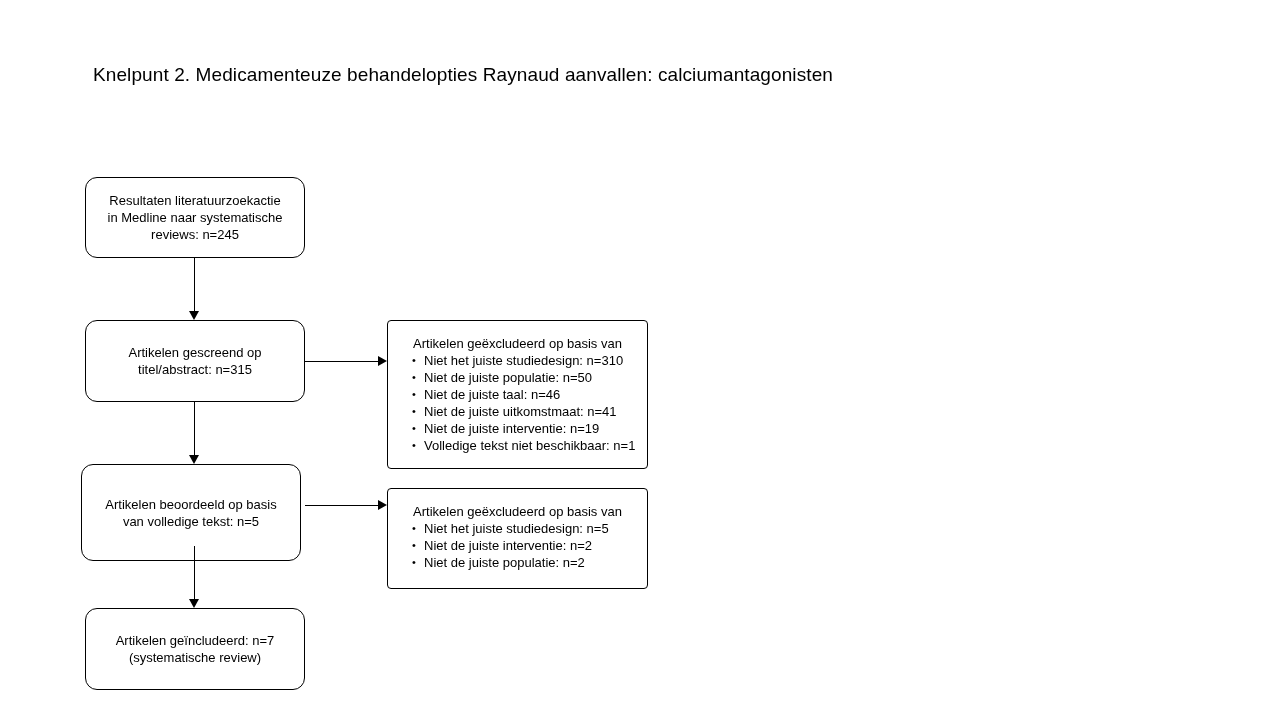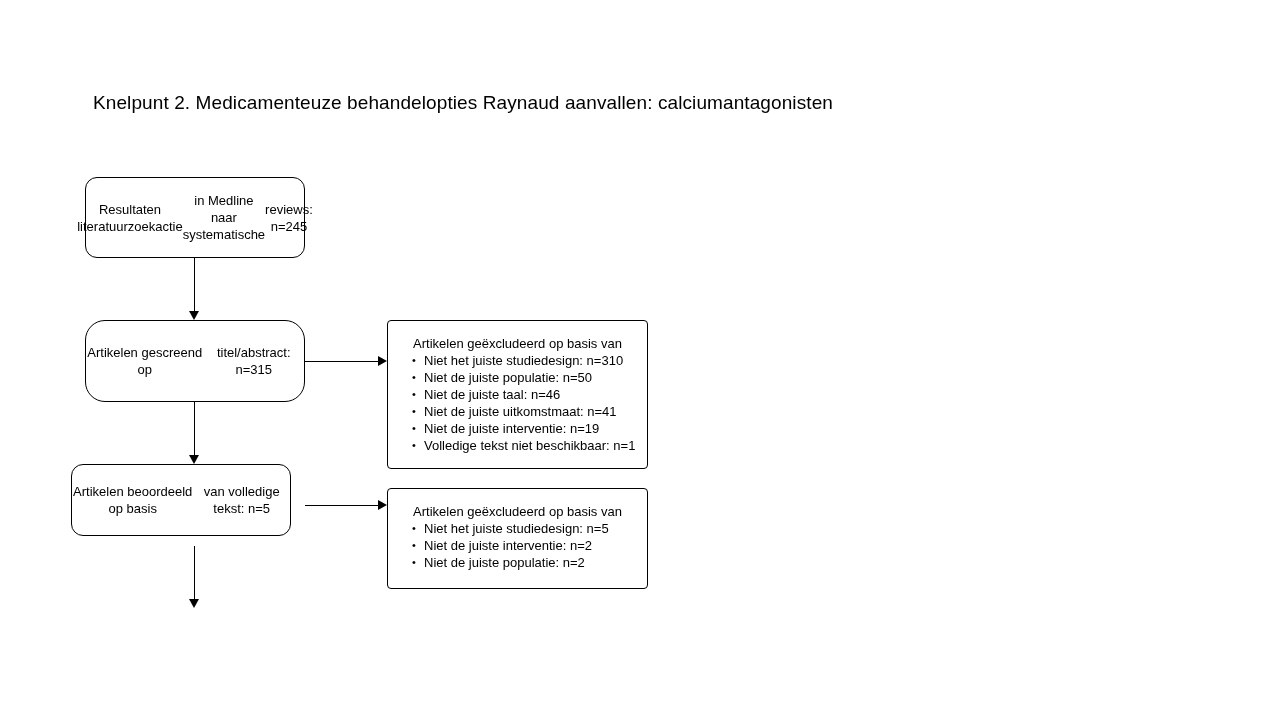--- a/index.html
+++ b/index.html
@@ -17,33 +17,32 @@
     background: #ffffff;
   }
   .title {
     position: absolute;
     left: 93px;
     top: 64px;
     font-size: 19px;
     font-weight: 400;
     letter-spacing: 0.1px;
     white-space: nowrap;
-    margin-top: 28px;
   }
   .box {
     position: absolute;
     border: 1px solid #000000;
     background: #ffffff;
     font-size: 13px;
     line-height: 17px;
   }
   .main-box {
     border-radius: 12px;
     display: flex;
-    flex-direction: row;
+    flex-direction: column;
     align-items: center;
     justify-content: center;
     text-align: center;
   }
   .side-box {
     border-radius: 4px;
     padding-top: 14px;
     margin-top: 32px;
   }
   .side-header { text-align: center; }
@@ -88,30 +87,34 @@
 <div class="canvas">
 
   <div class="title">Knelpunt 2. Medicamenteuze behandelopties Raynaud aanvallen: calciumantagonisten</div>
 
   <div class="box main-box" style="left:85px; top:177px; width:220px; height:81px;">
     <div>Resultaten literatuurzoekactie</div>
     <div>in Medline naar systematische</div>
     <div>reviews: n=245</div>
   </div>
 
-  <div class="box main-box" style="left:85px; top:320px; width:220px; height:82px;border-radius:20px;">
+  <div class="box main-box" style="left:85px; top:320px; width:220px; height:82px;">
     <div>Artikelen gescreend op</div>
     <div>titel/abstract: n=315</div>
   </div>
 
-  <div class="box main-box" style="left:71px; top:464px; width:220px; height:72px;">
+  <div class="box main-box" style="left:81px; top:464px; width:220px; height:97px;">
     <div>Artikelen beoordeeld op basis</div>
     <div>van volledige tekst: n=5</div>
   </div>
 
+  <div class="box main-box" style="left:85px; top:608px; width:220px; height:82px;">
+    <div>Artikelen geïncludeerd: n=7</div>
+    <div>(systematische review)</div>
+  </div>
 
   <div class="box side-box" style="left:387px; top:288px; width:261px; height:149px;">
     <div class="side-header">
       <div>Artikelen geëxcludeerd op basis van</div>
     </div>
     <div class="bullets">
       <div class="bullet-row">
         <span class="dot">•</span>
         <span class="bullet-text">Niet het juiste studiedesign: n=310</span>
       </div>

